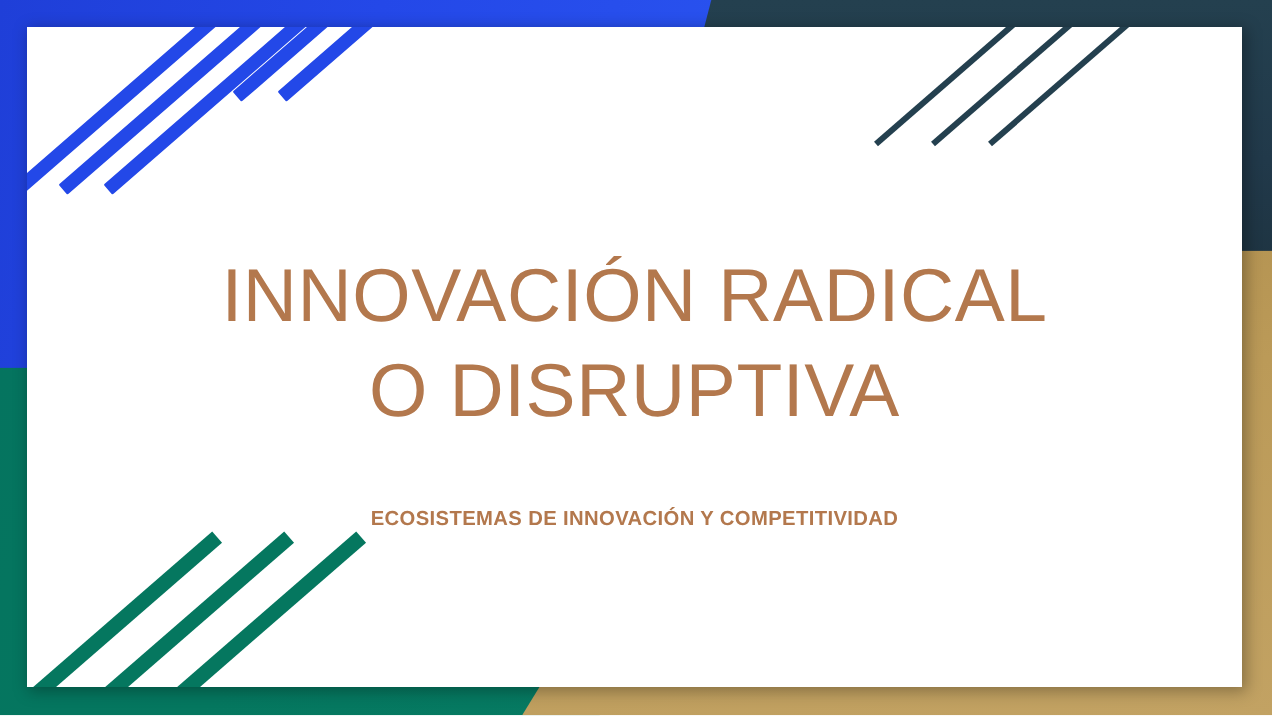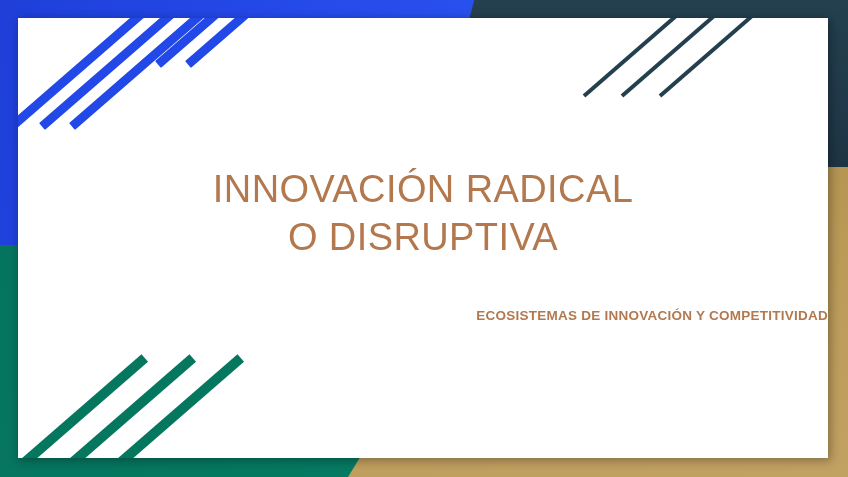--- a/index.html
+++ b/index.html
@@ -117,35 +117,34 @@
   .text-wrap {
     position: absolute;
     left: 0; right: 0;
     top: 148px;
     text-align: center;
     pointer-events: none;
   }
   .title {
     margin: 0;
     font-family: "Liberation Sans", sans-serif;
-    font-size: 38px;
+    font-size: 50px;
     line-height: 1.26;
     font-weight: 400;
     letter-spacing: 0.4px;
     color: #b3784d;
     white-space: pre-line;
   }
   .subtitle {
     margin: 46px 0 0 0;
     font-family: "Liberation Sans", sans-serif;
     font-size: 13.5px;
     font-weight: 600;
     letter-spacing: 0.25px;
     color: #b3784d;
-    text-align: right;
   }
 </style>
 </head>
 <body>
 
 <div id="slide">
 
   <div class="bg-layer">
     <div class="block-blue"></div>
     <div class="block-navy"></div>

